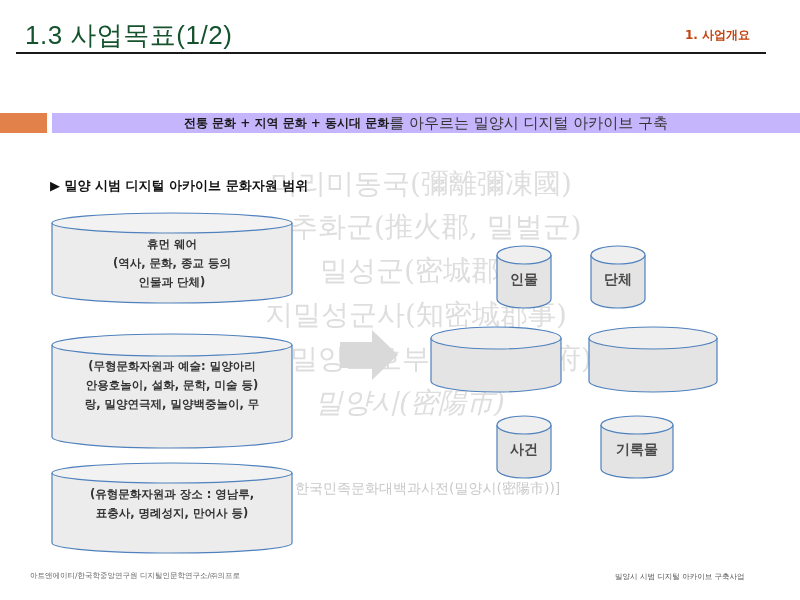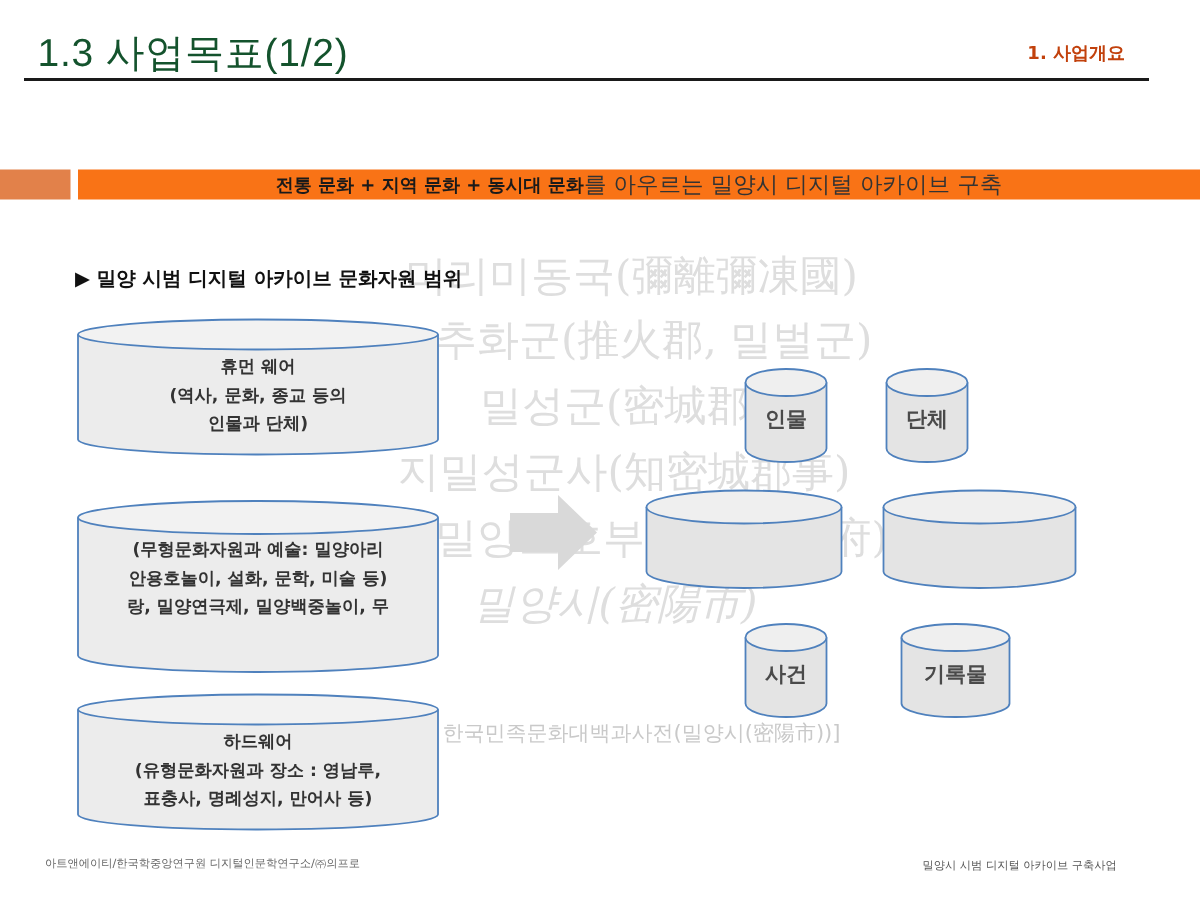--- a/index.html
+++ b/index.html
@@ -17,21 +17,21 @@
   }
   .title-rule {
     position: absolute; left: 16px; top: 52px; width: 750px; height: 2px; background: #1a1a1a;
   }
 
   .accent-block {
     position: absolute; left: 0; top: 113px; width: 47px; height: 20px; background: #e2814a;
   }
   .banner {
     position: absolute; left: 52px; top: 113px; width: 748px; height: 20px;
-    background: #f97316; display: flex; align-items: center; justify-content: center;
+    background: #c4b5fd; display: flex; align-items: center; justify-content: center;
     font-size: 12px; color: #222;
   }
   .banner b { font-weight: bold; color: #1a1a1a; }
   .banner span.rest { color: #333; margin-left: 0; font-size: 15px; }
 
   .subheading {
     position: absolute; left: 50px; top: 177px; font-size: 13px; font-weight: bold; color: #111;
   }
 
   
@@ -109,21 +109,20 @@
     <div>랑, 밀양연극제, 밀양백중놀이, 무</div>
   </div>
 </div>
 
 <div class="cyl big" style="left:50px;top:455px;width:244px;height:100px;">
   <svg width="244" height="100">
     <path d="M2,18 L2,88 A120,10 0 0 0 242,88 L242,18" fill="#ececec" stroke="#4f81bd" stroke-width="1.2"></path>
     <ellipse cx="122" cy="18" rx="120" ry="10" fill="#f2f2f2" stroke="#4f81bd" stroke-width="1.2"></ellipse>
   </svg>
   <div class="cyl-text" style="top:30px;">
-    <div>하드웨어</div>
     <div>(유형문화자원과 장소 : 영남루,</div>
     <div>표충사, 명례성지, 만어사 등)</div>
   </div>
 </div>
 
 <div class="arrow">
   <svg width="60" height="50">
     <polygon points="0,12 32,12 32,0 58,25 32,50 32,38 0,38" fill="#d9d9d9"></polygon>
   </svg>
 </div>

